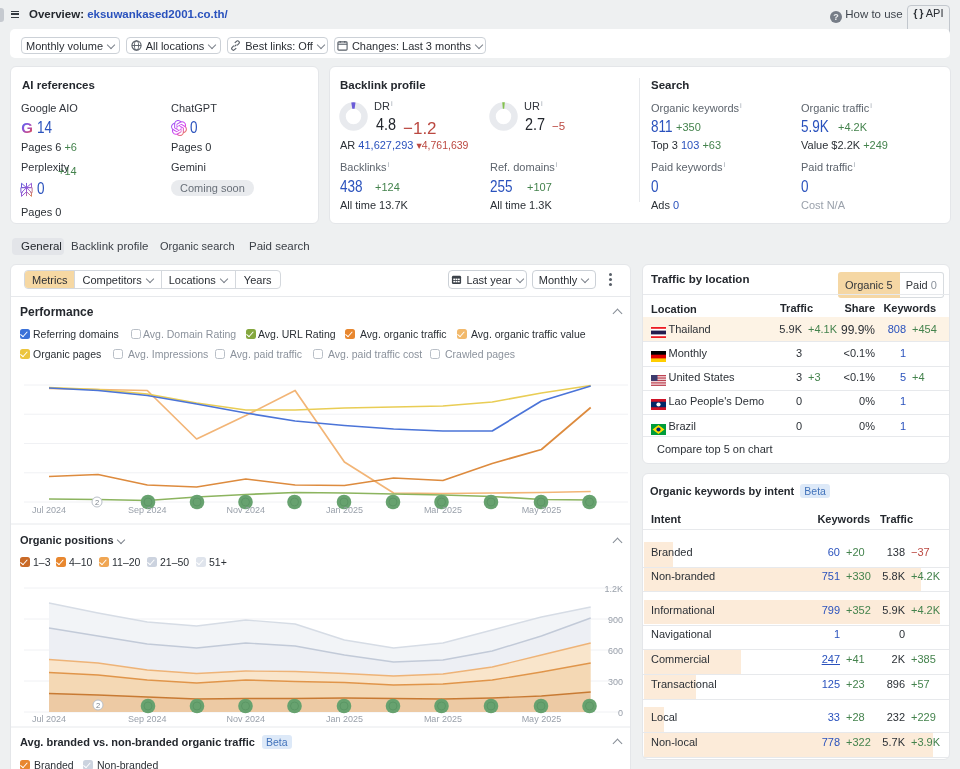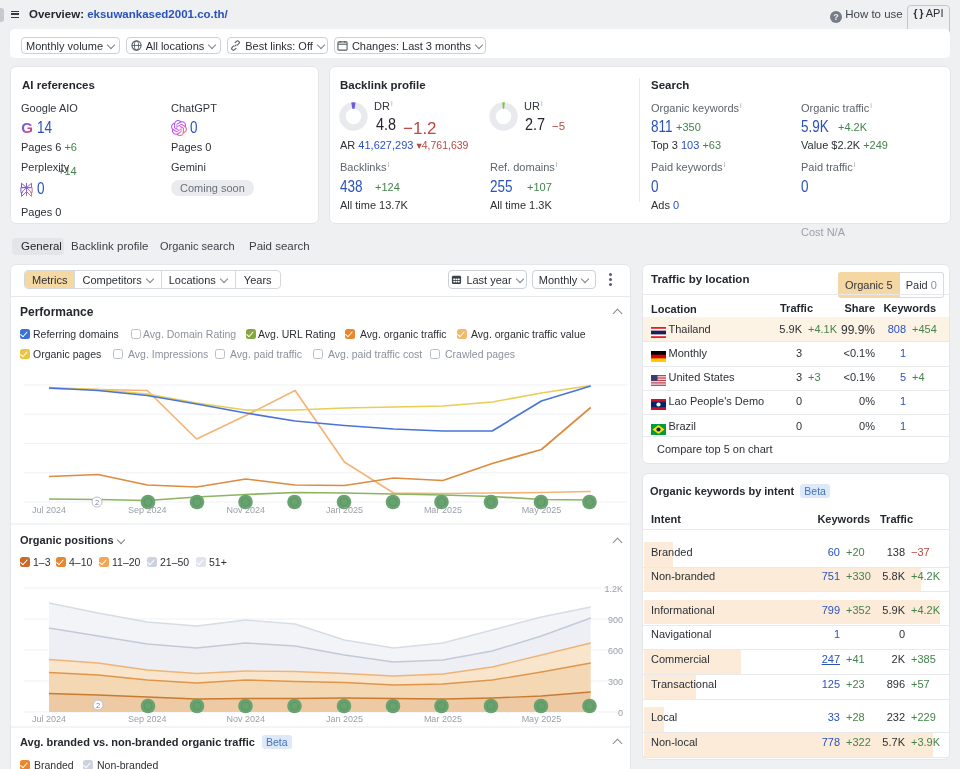--- a/index.html
+++ b/index.html
@@ -1,21 +1,21 @@
 <!DOCTYPE html>
 <html><head><meta charset="utf-8"><style>
 *{margin:0;padding:0;box-sizing:border-box;}
 html,body{width:960px;height:769px;overflow:hidden;}
 body{background:#eef0f1;font-family:"Liberation Sans",sans-serif;position:relative;color:#24282e;}
 .abs{position:absolute;}
 .card{position:absolute;background:#fff;border:1px solid #e4e6e9;border-radius:6px;}
 .t13{font-size:11px;color:#2b3036;}
 .bold{font-weight:bold;}
 .gray{color:#5d646d;}
-.lgray{color:#9aa1ab;margin-top:27px;}
+.lgray{color:#9aa1ab;}
 .blue{color:#2a52bd;}
 .green{color:#44834d;}
 .red{color:#bb4840;}
 .big{font-size:16.5px;color:#2a52bd;transform:scaleX(0.82);transform-origin:0 0;}
 .sup{font-size:7.5px;color:#a4abb4;margin-left:1px;position:relative;top:-4px;line-height:0;}
 .pill{display:inline-block;border-radius:9px;background:#e9ebee;color:#697079;font-size:11px;padding:2px 9px;}
 .btn{position:absolute;border:1px solid #ccd1d7;border-radius:4px;background:#fff;font-size:11px;color:#2a2e34;display:flex;align-items:center;justify-content:center;white-space:nowrap;}
 .caret{display:inline-block;width:7px;height:7px;margin-left:5px;position:relative;top:-2px;}
 .caret:before{content:"";position:absolute;left:0;top:2px;width:5px;height:5px;border-right:1.4px solid #7c828b;border-bottom:1.4px solid #7c828b;transform:rotate(45deg);}
 .chev{position:absolute;width:8px;height:8px;}

